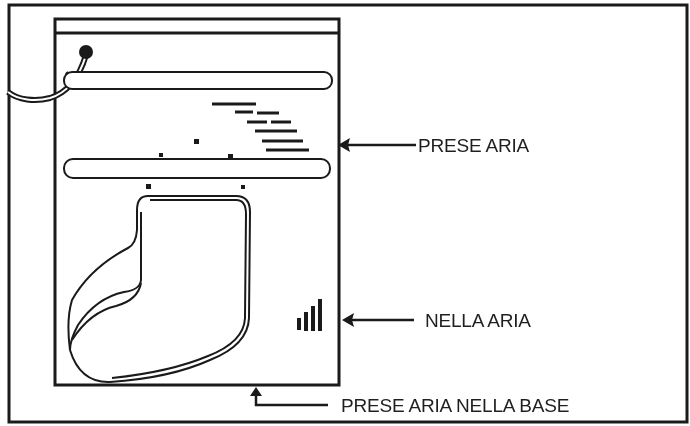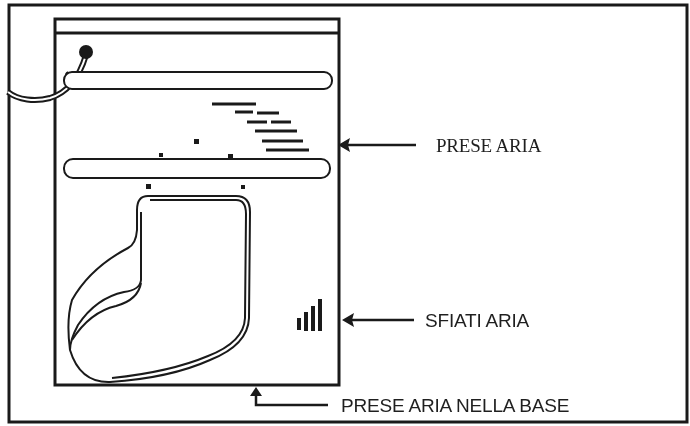--- a/index.html
+++ b/index.html
@@ -80,15 +80,15 @@
     <line x1="348" y1="320" x2="414" y2="320" stroke="#1a1a1a" stroke-width="2.5"></line>
     <polygon points="342,320 354,313 352,320 354,327" fill="#1a1a1a"></polygon>
   </g>
 
   <g fill="none" stroke="#1a1a1a" stroke-width="2.5">
     <polyline points="256,392 256,405 328,405"></polyline>
     <polygon points="256,387 250,396 262,396" fill="#1a1a1a" stroke="none"></polygon>
   </g>
 </svg>
 
-<div class="label" style="left:436px; top:136px;font-family:Liberation Serif, serif;">PRESE ARIA</div>
-<div class="label" style="left:425px; top:311px;">SFIATI ARIA</div>
+<div class="label" style="left:418px; top:136px;">PRESE ARIA</div>
+<div class="label" style="left:425px; top:311px;">NELLA ARIA</div>
 <div class="label" style="left:341px; top:396px;">PRESE ARIA NELLA BASE</div>
 
 </body></html>

